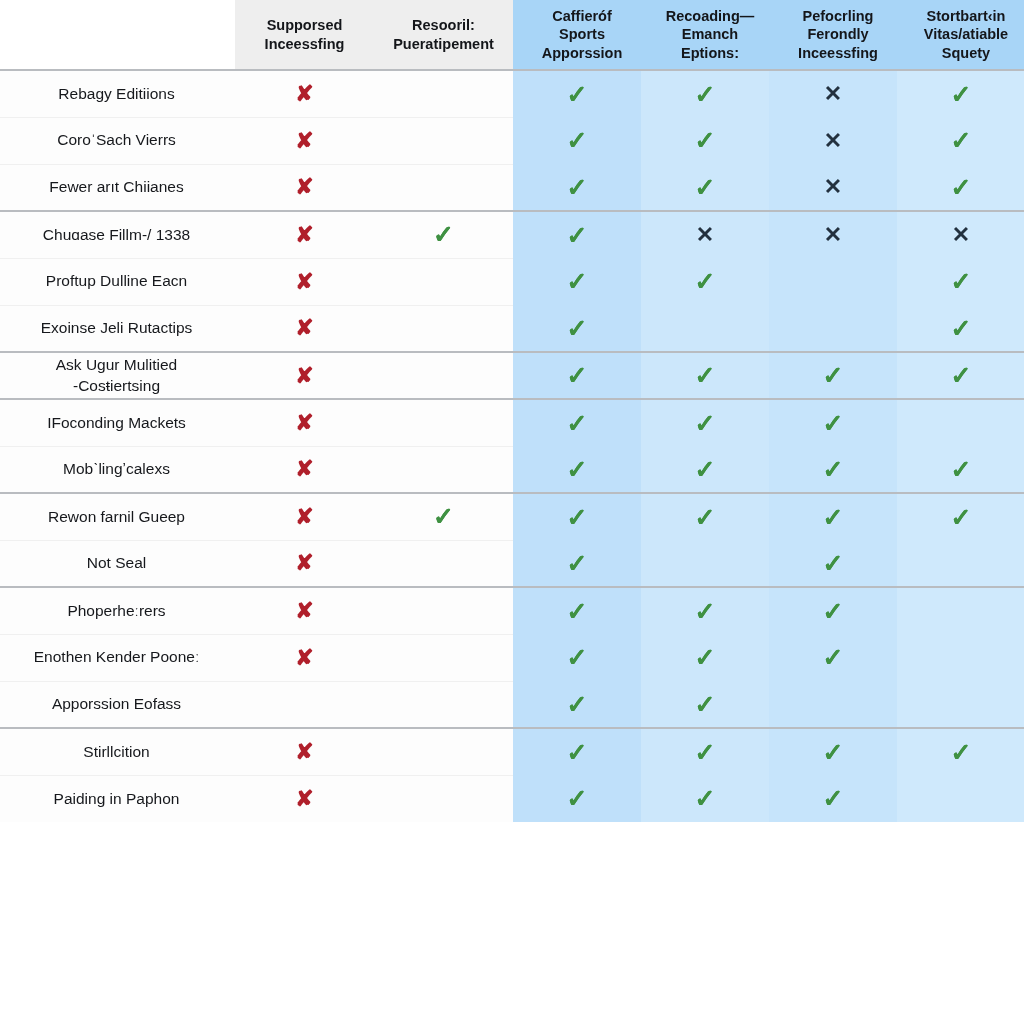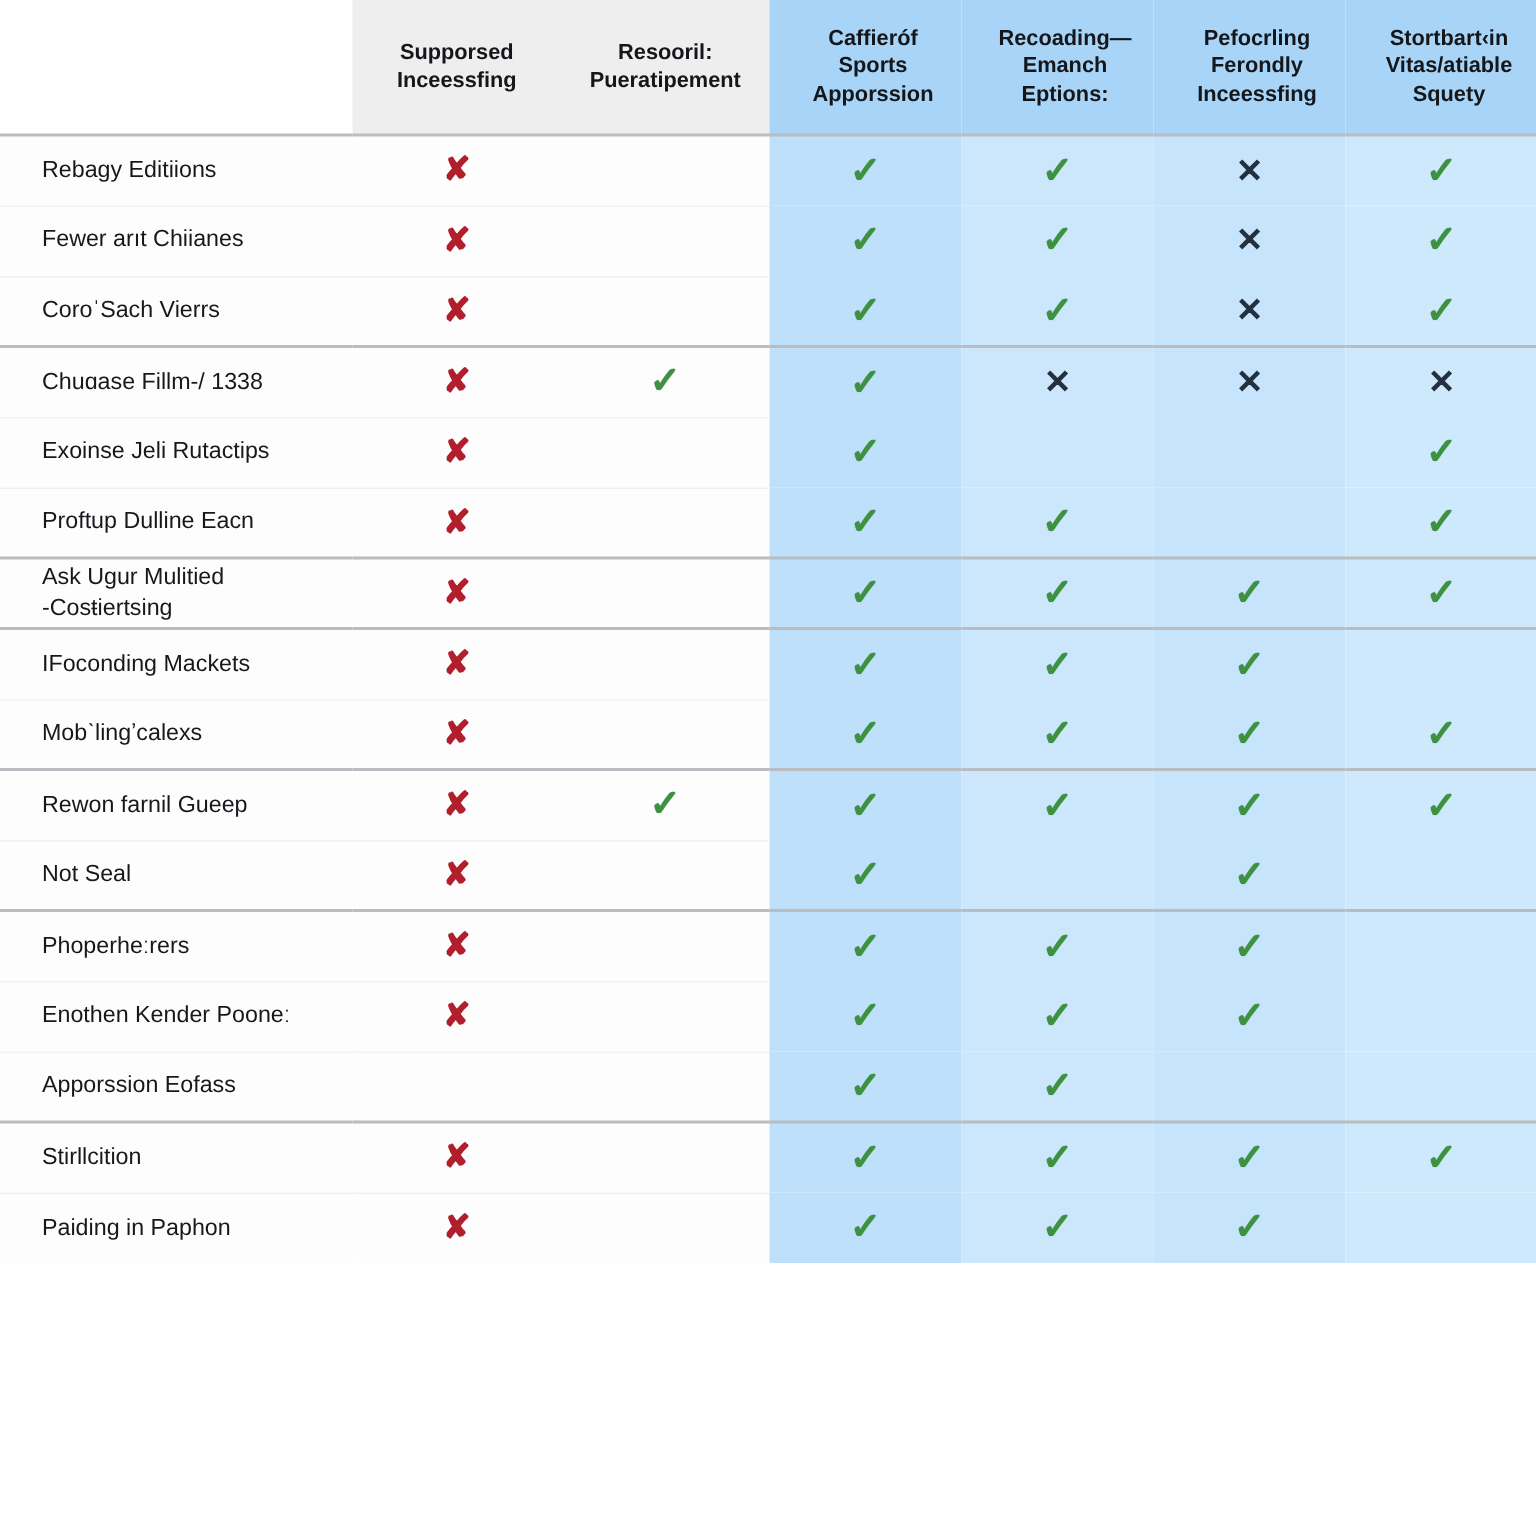--- a/index.html
+++ b/index.html
@@ -20,21 +20,21 @@
     width: 1024px;
     border-collapse: collapse;
     table-layout: fixed;
   }
   
   col.c-label  { width: 235px; }
   col.c-gray   { width: 139px; }
   col.c-blue   { width: 128px; }
 
   
-  thead tr { height: 90px; }
+  thead tr { height: 70px; }
   thead th {
     vertical-align: middle;
     text-align: center;
     font-size: 14.5px;
     font-weight: bold;
     color: #14161a;
     line-height: 1.28;
     padding: 4px 6px;
     border-bottom: 1px solid #cfd2d6;
   }
@@ -42,22 +42,22 @@
   th.h-gray  { background: #eeeeee; }
   th.h-blue  { background: #a8d5f7; padding-left: 16px; }
 
   
   tbody td {
     vertical-align: middle;
     padding: 0 6px;
     height: 47px;
   }
   td.lbl {
-    text-align: left;
-    padding-left: 28px;
+    text-align: center;
+    padding-left: 4px;
     font-size: 15.5px;
     color: #16181c;
     line-height: 1.3;
     background: #fdfdfd;
     white-space: pre-line;
   }
   td.gray { background: #fdfdfd; text-align: center; }
   td.blue { text-align: center; }
 
   
@@ -121,61 +121,61 @@
         <tr class="grp-start">
           <td class="lbl">Rebagy Editiions</td>
           <td class="gray"><span class="mk xred">✘</span></td>
           <td class="gray"><span class="mk blank"></span></td>
           <td class="blue b0"><span class="mk check">✓</span></td>
           <td class="blue b1"><span class="mk check">✓</span></td>
           <td class="blue b2"><span class="mk xdark">✕</span></td>
           <td class="blue b3"><span class="mk check">✓</span></td>
         </tr>
         <tr class="row-sep">
+          <td class="lbl">CoroˈSach Vierrs</td>
+          <td class="gray"><span class="mk xred">✘</span></td>
+          <td class="gray"><span class="mk blank"></span></td>
+          <td class="blue b0"><span class="mk check">✓</span></td>
+          <td class="blue b1"><span class="mk check">✓</span></td>
+          <td class="blue b2"><span class="mk xdark">✕</span></td>
+          <td class="blue b3"><span class="mk check">✓</span></td>
+        </tr>
+        <tr class="row-sep">
           <td class="lbl">Fewer arıt Chiianes</td>
           <td class="gray"><span class="mk xred">✘</span></td>
           <td class="gray"><span class="mk blank"></span></td>
           <td class="blue b0"><span class="mk check">✓</span></td>
           <td class="blue b1"><span class="mk check">✓</span></td>
           <td class="blue b2"><span class="mk xdark">✕</span></td>
           <td class="blue b3"><span class="mk check">✓</span></td>
         </tr>
-        <tr class="row-sep">
-          <td class="lbl">CoroˈSach Vierrs</td>
-          <td class="gray"><span class="mk xred">✘</span></td>
-          <td class="gray"><span class="mk blank"></span></td>
-          <td class="blue b0"><span class="mk check">✓</span></td>
-          <td class="blue b1"><span class="mk check">✓</span></td>
-          <td class="blue b2"><span class="mk xdark">✕</span></td>
-          <td class="blue b3"><span class="mk check">✓</span></td>
-        </tr>
         <tr class="grp-start">
           <td class="lbl">Chuɑase Fillm-/ 1338</td>
           <td class="gray"><span class="mk xred">✘</span></td>
           <td class="gray"><span class="mk check">✓</span></td>
           <td class="blue b0"><span class="mk check">✓</span></td>
           <td class="blue b1"><span class="mk xdark">✕</span></td>
           <td class="blue b2"><span class="mk xdark">✕</span></td>
           <td class="blue b3"><span class="mk xdark">✕</span></td>
         </tr>
         <tr class="row-sep">
+          <td class="lbl">Proftup Dulline Eacn</td>
+          <td class="gray"><span class="mk xred">✘</span></td>
+          <td class="gray"><span class="mk blank"></span></td>
+          <td class="blue b0"><span class="mk check">✓</span></td>
+          <td class="blue b1"><span class="mk check">✓</span></td>
+          <td class="blue b2"><span class="mk blank"></span></td>
+          <td class="blue b3"><span class="mk check">✓</span></td>
+        </tr>
+        <tr class="row-sep">
           <td class="lbl">Exoinse Jeli Rutactips</td>
           <td class="gray"><span class="mk xred">✘</span></td>
           <td class="gray"><span class="mk blank"></span></td>
           <td class="blue b0"><span class="mk check">✓</span></td>
           <td class="blue b1"><span class="mk blank"></span></td>
-          <td class="blue b2"><span class="mk blank"></span></td>
-          <td class="blue b3"><span class="mk check">✓</span></td>
-        </tr>
-        <tr class="row-sep">
-          <td class="lbl">Proftup Dulline Eacn</td>
-          <td class="gray"><span class="mk xred">✘</span></td>
-          <td class="gray"><span class="mk blank"></span></td>
-          <td class="blue b0"><span class="mk check">✓</span></td>
-          <td class="blue b1"><span class="mk check">✓</span></td>
           <td class="blue b2"><span class="mk blank"></span></td>
           <td class="blue b3"><span class="mk check">✓</span></td>
         </tr>
         <tr class="grp-start">
           <td class="lbl">Ask Ugur Mulitied
 -Cosŧiertsing</td>
           <td class="gray"><span class="mk xred">✘</span></td>
           <td class="gray"><span class="mk blank"></span></td>
           <td class="blue b0"><span class="mk check">✓</span></td>
           <td class="blue b1"><span class="mk check">✓</span></td>

